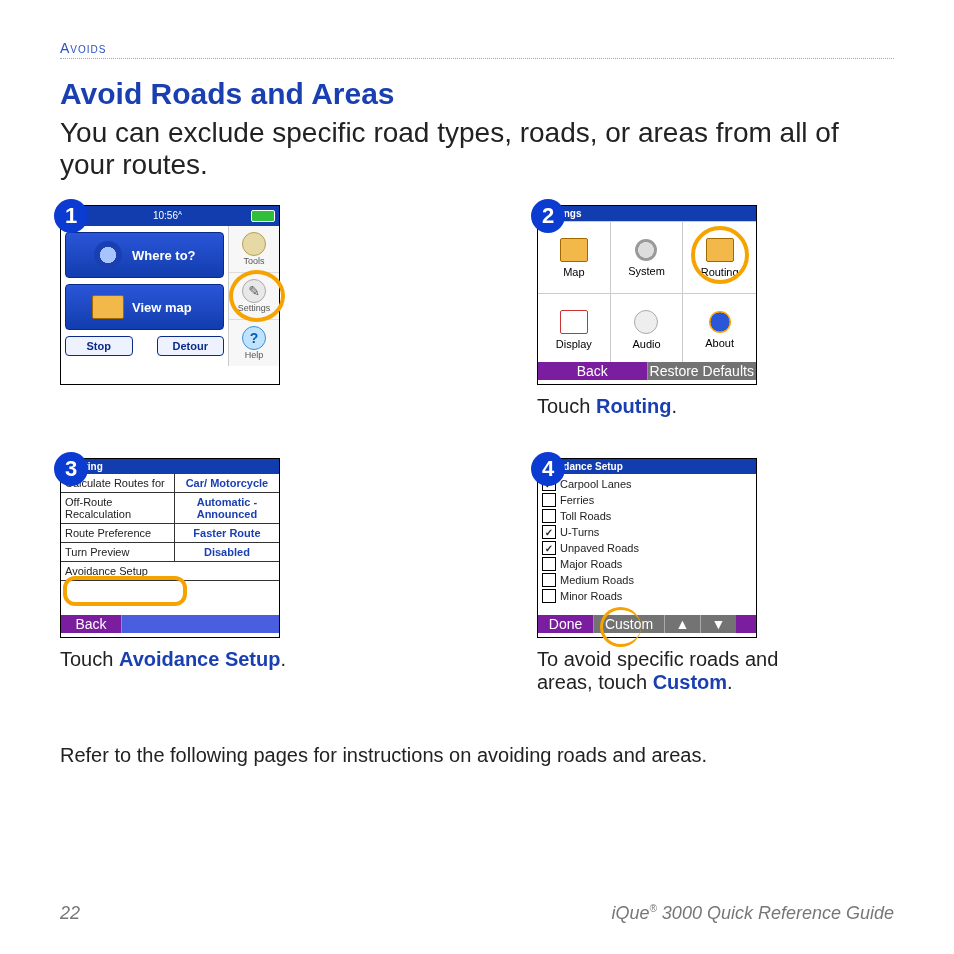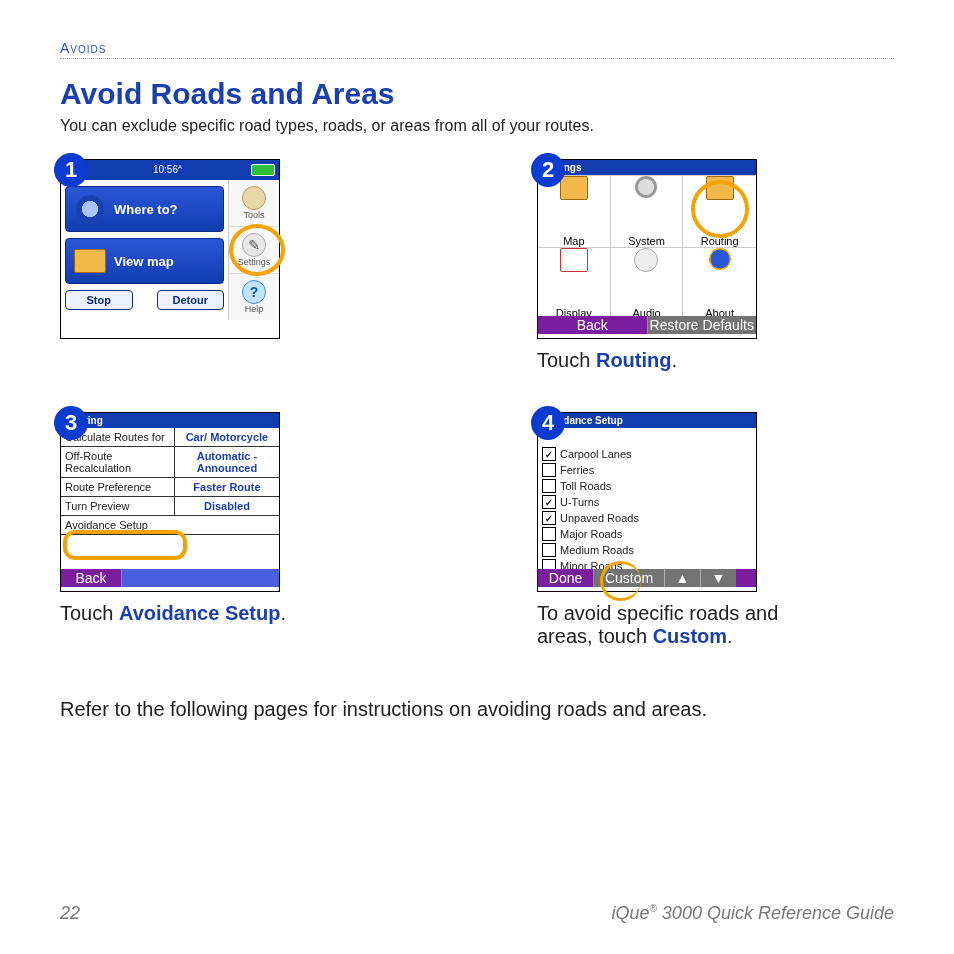--- a/index.html
+++ b/index.html
@@ -25,21 +25,21 @@
     border-top: 1px dotted #9aa3c8;
     margin: 2px 0 18px 0;
   }
   h1.page-title {
     color: #1a3fb0;
     font-size: 30px;
     font-weight: bold;
     margin: 0 0 6px 0;
   }
   .intro {
-    font-size: 16px;
+    font-size: 28px;
     margin: 0 0 24px 0;
   }
   .steps-grid {
     display: grid;
     grid-template-columns: 1fr 1fr;
     column-gap: 120px;
     row-gap: 40px;
   }
   .step { position: relative; }
   .step-num {
@@ -80,21 +80,21 @@
   }
   .signal { display: flex; gap: 1px; align-items: flex-end; }
   .signal span { width: 3px; background: #2fbf3a; }
   .d1-main {
     display: flex; height: 140px;
   }
   .d1-left { flex: 1; padding: 6px 4px; }
   .big-btn {
     display: flex; align-items: center; background: linear-gradient(#2a56d8,#123dae);
     color: #fff; font-weight: bold; font-size: 13px; border-radius: 4px;
-    border: 1px solid #0a2a8a; height: 44px; margin-bottom: 6px; padding: 0 6px;
+    border: 1px solid #0a2a8a; height: 44px; margin-bottom: 6px; padding: 0 24px;
   }
   .big-btn .ic { width: 36px; height: 36px; margin-right: 6px; display:flex;align-items:center;justify-content:center; }
   .ic-mag { width:28px;height:28px;background:radial-gradient(circle,#a8c4ff 40%,#1a3fb0 42%); border-radius:50%; position:relative;}
   .ic-map { width:30px;height:22px;background:#f2b94a;border:1px solid #a06a00; border-radius:2px; position:relative;}
   .small-btns { display:flex; gap:24px; margin-top:4px;}
   .small-btn {
     flex:1; border:1px solid #0a2a8a; border-radius:4px; text-align:center;
     font-size:11px; color:#0a2a8a; font-weight:bold; background:#eef2ff; padding:3px 0;
   }
   .d1-side { width: 50px; border-left: 1px solid #ccc; background:#f7f7f7; }
@@ -112,21 +112,21 @@
   
   .d2-title {
     font-size:10px; color:#fff; background:#123dae; padding:2px 4px; font-weight:bold;
   }
   .grid3 {
     display:grid; grid-template-columns:repeat(3,1fr); grid-template-rows:repeat(2,72px);
     border-top:1px solid #ccc;
   }
   .cell {
     border-right:1px solid #ccc; border-bottom:1px solid #ccc;
-    display:flex; flex-direction:column; align-items:center; justify-content:space-between;
+    display:flex; flex-direction:column; align-items:center; justify-content:center;
     font-size:11px; color:#000; position:relative;
   }
   .cell:nth-child(3n){border-right:none;}
   .cell-ic{width:26px;height:22px;margin-bottom:4px;}
   .ic-mapmini{background:#f2b94a;border:1px solid #a06a00;border-radius:2px;}
   .ic-gears{background:radial-gradient(circle,#ddd 50%,#999 52%);border-radius:50%;width:22px;height:22px;}
   .ic-route{background:#f2b94a;border:1px solid #a06a00;border-radius:2px;}
   .ic-disp{background:#fff;border:1px solid #c33;border-radius:2px;}
   .ic-audio{background:#eee;border:1px solid #aaa;border-radius:50%;width:22px;height:22px;}
   .ic-about{background:radial-gradient(circle,#2a56d8 60%,#f5a300 62%);border-radius:50%;width:22px;height:22px;}
@@ -139,21 +139,21 @@
   .footbar div:last-child{border-right:none;}
 
   
   .list-title{font-size:10px;color:#fff;background:#123dae;padding:2px 4px;font-weight:bold;}
   .opt-table{width:100%;border-collapse:collapse;font-size:11px;}
   .opt-table td{border-bottom:1px solid #333;padding:3px 4px;}
   .opt-table td.rv{color:#1a3fb0;text-align:center;font-weight:bold;width:48%;border-left:1px solid #333;}
   .d3-body{height:144px;position:relative;}
 
   
-  .chk-list{padding:19px 4px;font-size:11px;height:131px;box-sizing:border-box; position:relative;}
+  .chk-list{padding:3px 4px;font-size:11px;height:131px;box-sizing:border-box; position:relative;}
   .chk-row{display:flex;align-items:center;margin-bottom:2px;}
   .chk-box{width:12px;height:12px;border:1px solid #000;margin-right:4px;display:flex;align-items:center;justify-content:center;font-size:10px;font-weight:bold;}
 
   
   .ring-small{width:38px;height:34px;border:3px solid #f5a300;border-radius:50%;}
 
   .bottom-note { font-size:20px; margin-top:50px; }
 
   .page-footer {
     position:absolute; left:60px; right:60px; bottom:30px;

